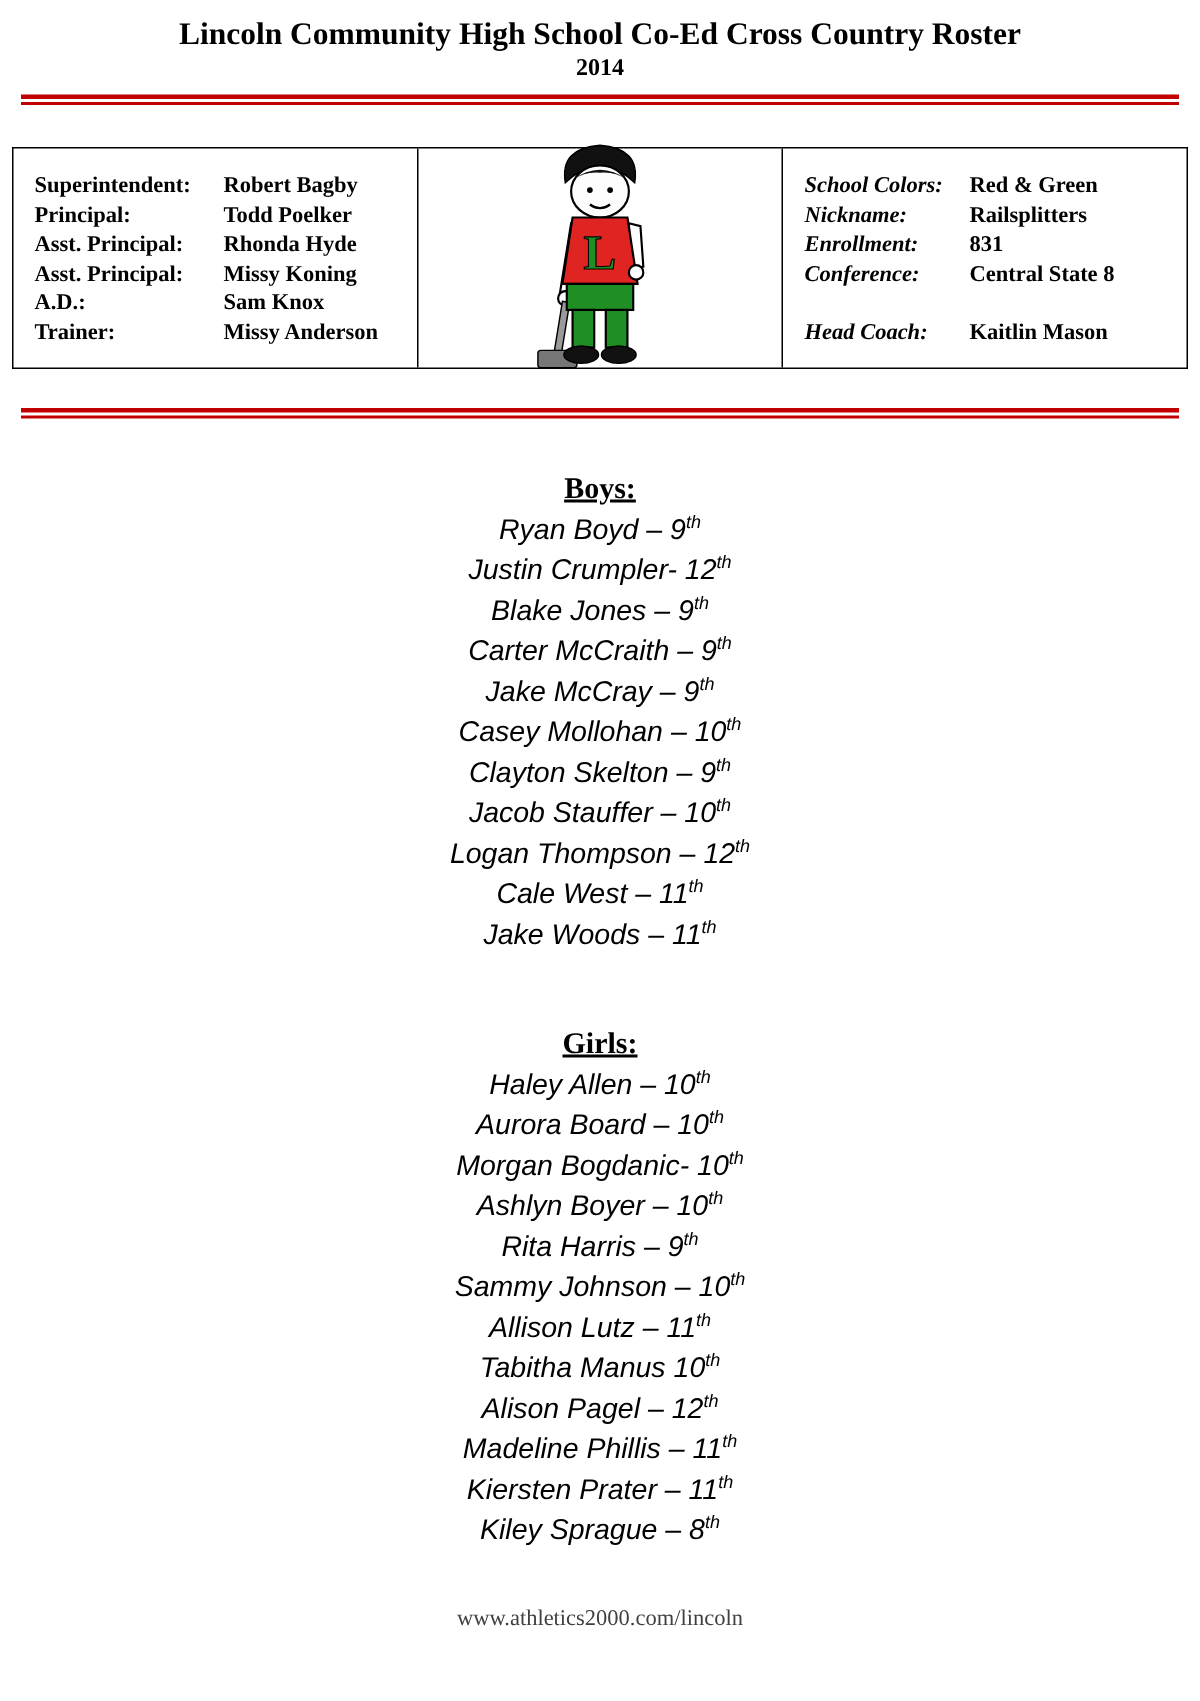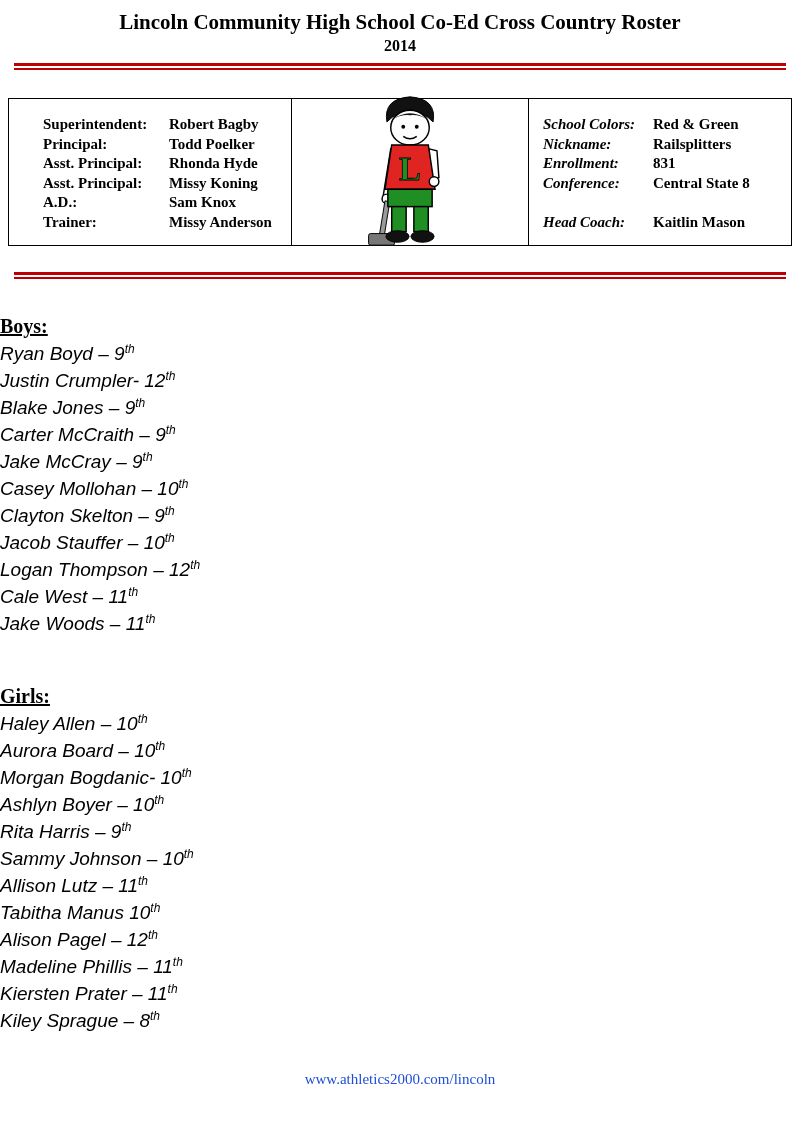--- a/index.html
+++ b/index.html
@@ -36,21 +36,20 @@
     margin: 8px 14px 0;
     height: 2px;
     border-top: 3px solid var(--rule-red, #c00000);
     border-bottom: 2px solid var(--rule-red, #c00000);
   }
   .info-table {
     display: flex;
     margin: 28px 8px 0;
     border: 1px solid #000;
     height: 146px;
-    padding-left: 20px;
   }
   .info-cell {
     box-sizing: border-box;
     flex: 1 1 0;
     padding: 16px 12px 10px 14px;
     overflow: visible;
   }
   .info-cell.middle {
     border-left: 1px solid #000;
     border-right: 1px solid #000;
@@ -64,21 +63,21 @@
     min-height: 19.5px;
     font-weight: bold;
     font-size: 15px;
     line-height: 19.5px;
     white-space: nowrap;
   }
   .left .info-label { display: inline-block; width: 126px; flex: 0 0 126px; }
   .right .info-label { display: inline-block; width: 110px; flex: 0 0 110px; font-style: italic; }
   .mascot-svg { margin-top: -6px; }
   .rule2 { margin-top: 26px; }
-  .roster { text-align: left; }
+  .roster { text-align: center; }
   .roster-heading {
     margin: 34px 0 0;
     font-size: 20px;
     font-weight: bold;
     text-decoration: underline;
     font-family: "Liberation Serif", serif;
     line-height: 27px;
   }
   .roster-heading.girls { margin-top: 46px; }
   .roster-list { margin: 0; }
@@ -93,21 +92,21 @@
     line-height: 0;
     vertical-align: super;
   }
   footer {
     text-align: center;
     margin-top: 36px;
   }
   .footer-link {
     font-family: "Liberation Serif", serif;
     font-size: 15px;
-    color: #1d4ed8;
+    color: #404040;
     text-decoration: none;
     cursor: pointer;
   }
 </style>
 </head>
 <body>
 
 <div class="page">
 
   <header>

